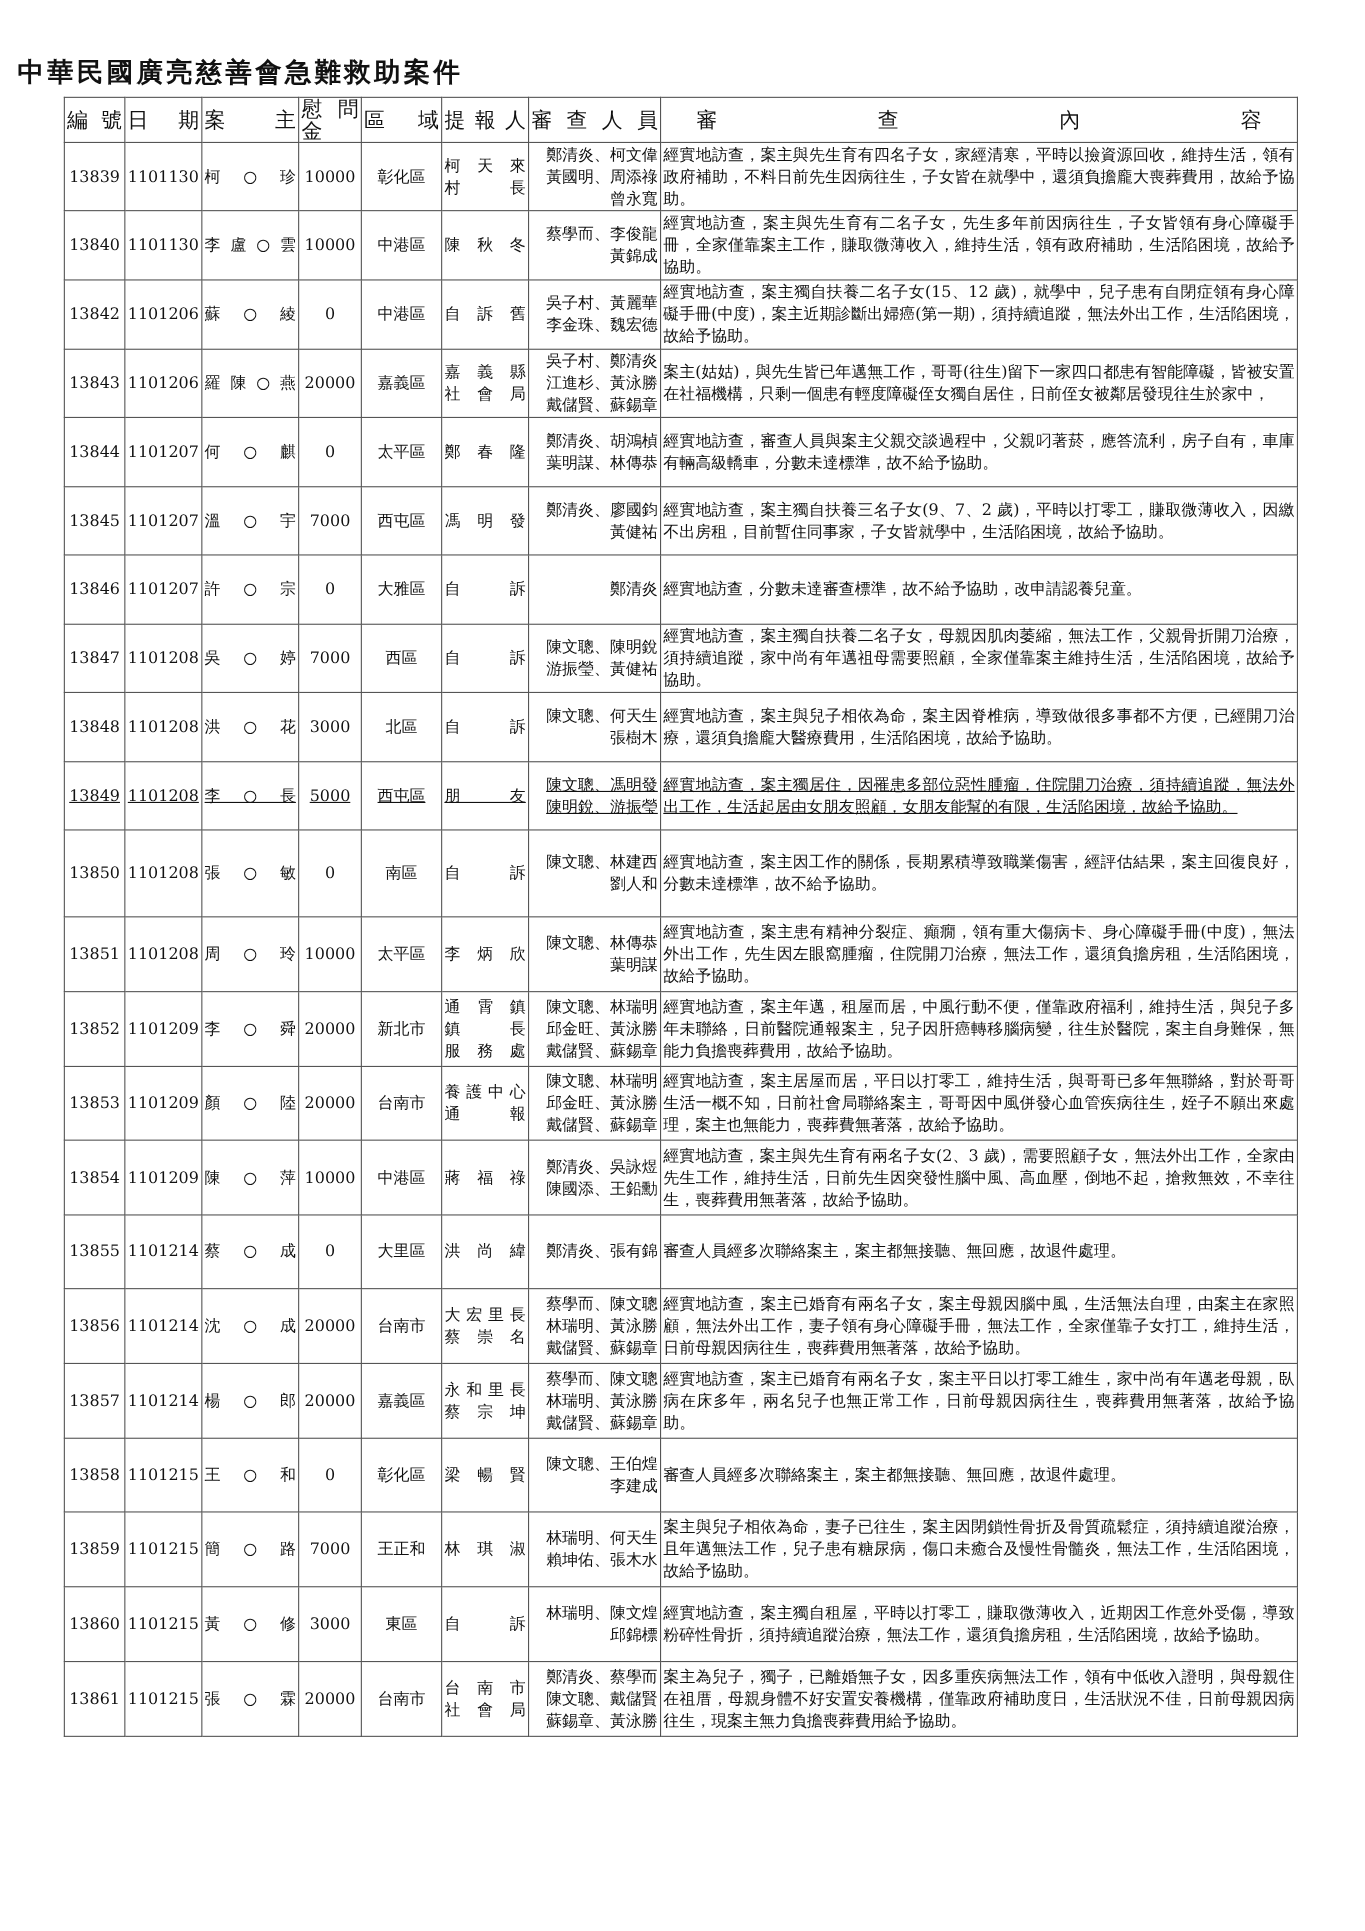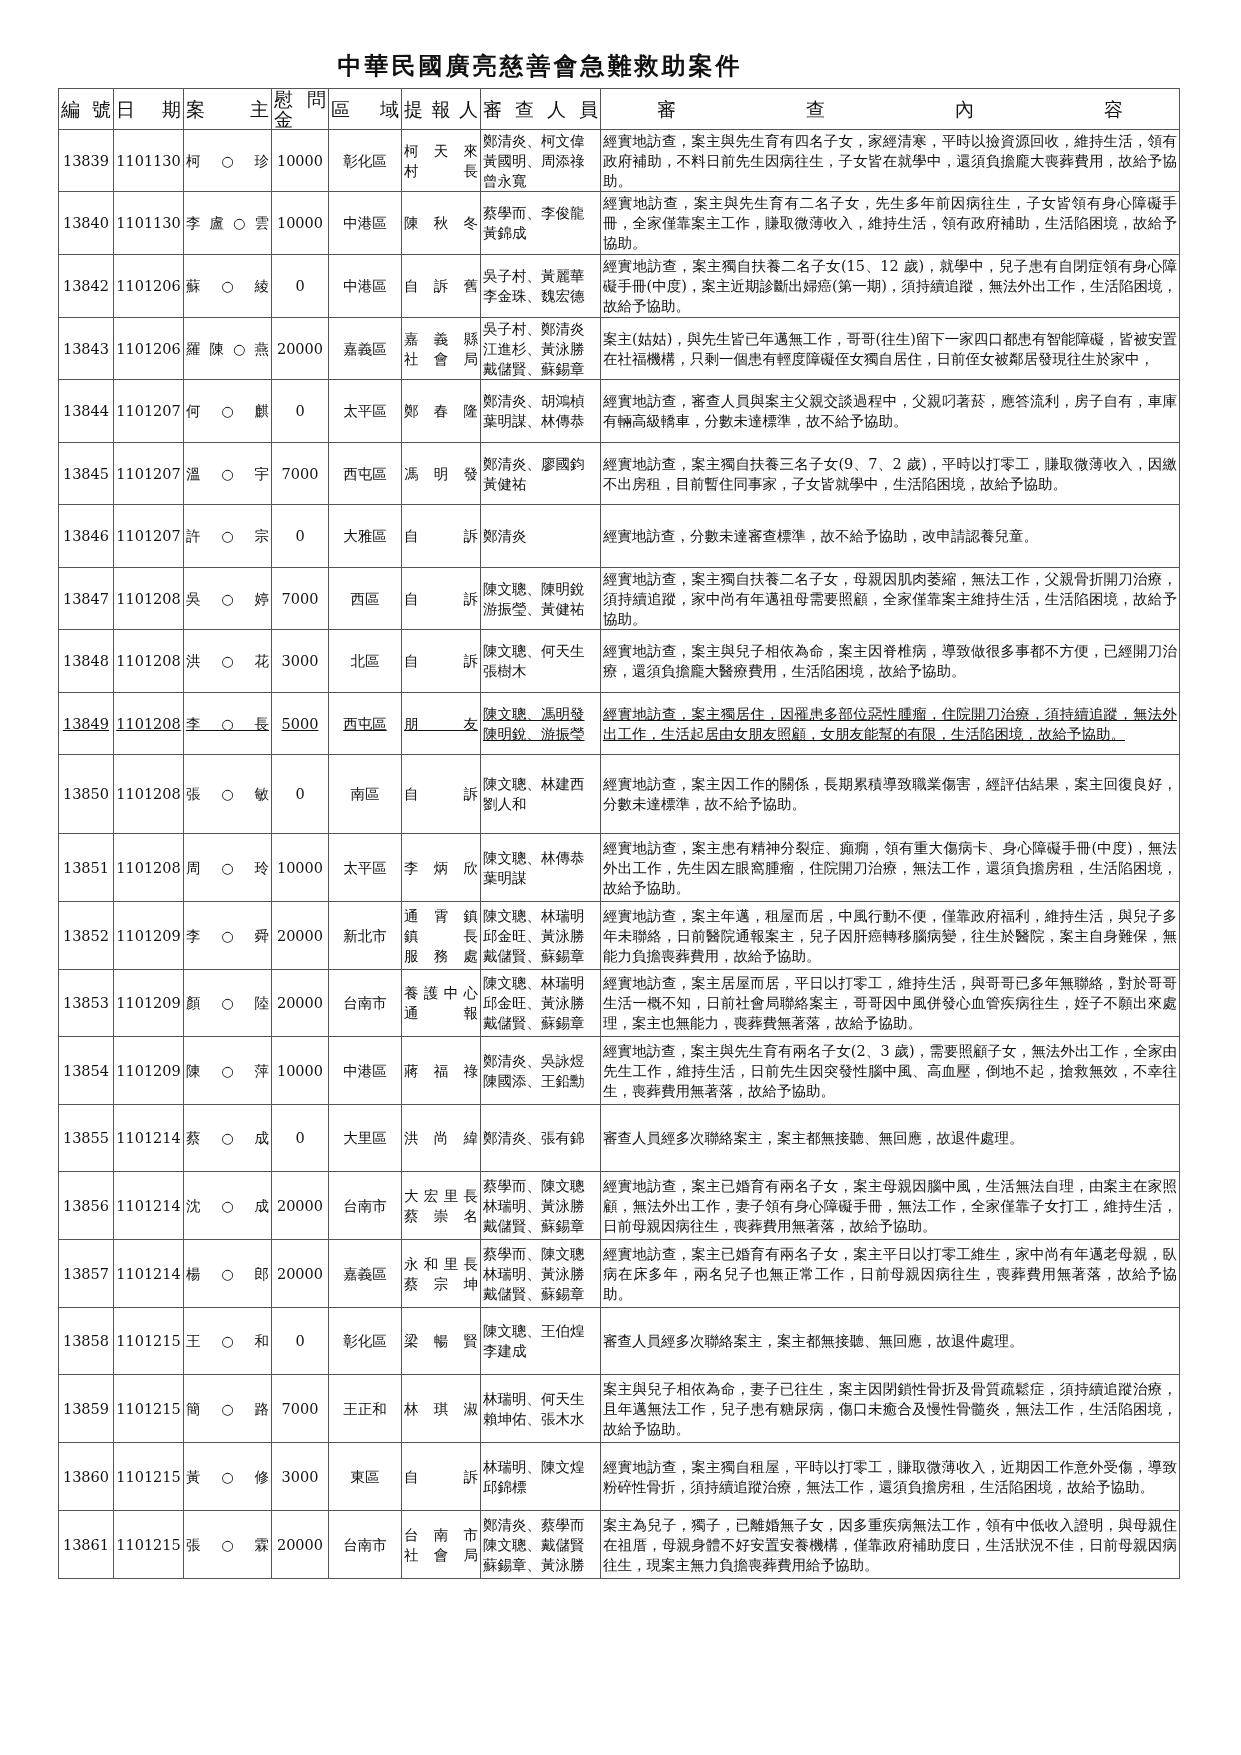--- a/index.html
+++ b/index.html
@@ -1,40 +1,40 @@
 <!DOCTYPE html>
 <html><head>
 <meta charset="utf-8">
 <style>
   html, body { margin: 0; padding: 0; background: #ffffff; }
   body {
     width: 1241px; height: 1755px; position: relative; overflow: hidden;
     font-family: "DejaVu Serif", "Liberation Serif", serif; color: #111;
   }
   .title {
-    position: absolute; left: 0; top: 50px; width: 1080px; text-align: center;
+    position: absolute; left: 16px; top: 50px; width: 1080px; 
     font-family: "DejaVu Sans", "Liberation Sans", sans-serif;
     font-size: 24px; font-weight: bold; letter-spacing: 3px; color: #111;
   }
   table.cases {
     position: absolute; left: 58px; top: 88px; width: 1122px;
     border-collapse: collapse; table-layout: fixed;
   }
   table.cases th, table.cases td {
     border: 1.5px solid #555; padding: 0 2px; vertical-align: middle;
     font-size: 14.5px; line-height: 20px;
   }
   table.cases th { height: 22px; font-weight: normal; font-size: 19px; }
   .th-spread { text-align: justify; text-align-last: justify; padding: 0 4px; }
   td.c-num, td.c-date, td.c-amt, td.c-area { text-align: center; white-space: nowrap; }
   td.c-name { text-align: justify; text-align-last: justify; padding: 0 6px; white-space: nowrap; }
   td.c-rep { padding: 0 4px; }
   td.c-rep .line { display: block; text-align: justify; text-align-last: justify; white-space: nowrap; }
   td.c-rev { font-size: 14px; line-height: 20px; white-space: normal; }
-  td.c-rev .line { display: block; white-space: nowrap; }
+  td.c-rev .line { display: block; white-space: nowrap; text-align: right; }
   td.c-detail { font-size: 14.5px; line-height: 21px; text-align: justify; padding: 1px 3px; }
 </style>
 </head>
 <body>
 
 <div class="title">中華民國廣亮慈善會急難救助案件</div>
 
 <table class="cases">
   <colgroup>
     <col style="width:55px">
@@ -48,21 +48,21 @@
   </colgroup>
   <thead>
     <tr>
       <th class="th-spread">編號</th>
       <th class="th-spread">日　期</th>
       <th class="th-spread">案　主</th>
       <th class="th-spread">慰問金</th>
       <th class="th-spread">區　域</th>
       <th class="th-spread">提報人</th>
       <th class="th-spread">審查人員</th>
-      <th class="th-spread" style="padding:0 56px">審　　查　　內　　容</th>
+      <th class="th-spread" style="padding:0 32px">審　　查　　內　　容</th>
     </tr>
   </thead>
   <tbody id="rows">
       <tr style="height: 62px;">
         <td class="c-num">13839</td>
         <td class="c-date">1101130</td>
         <td class="c-name">柯○珍</td>
         <td class="c-amt">10000</td>
         <td class="c-area">彰化區</td>
         <td class="c-rep">

